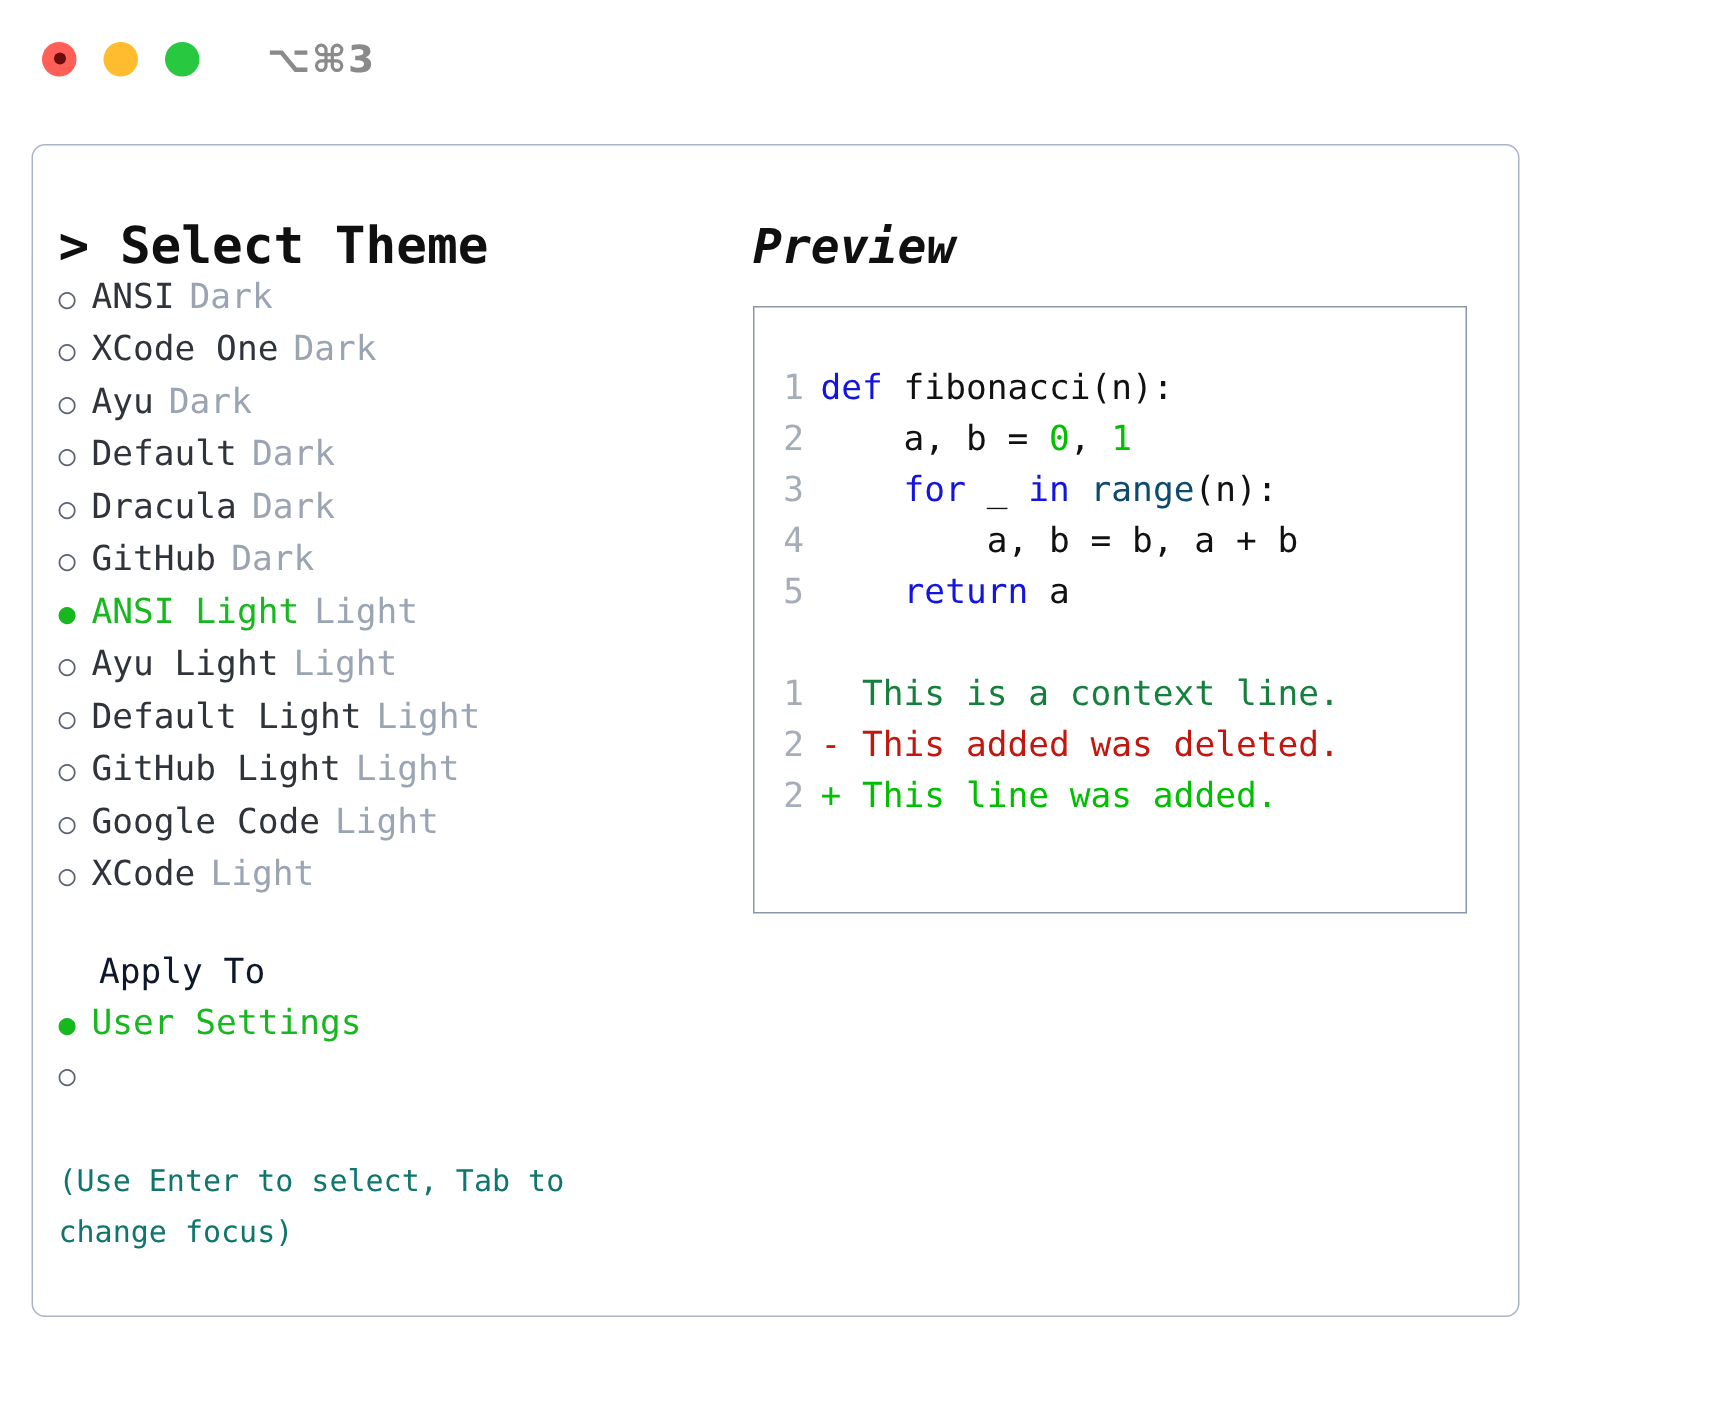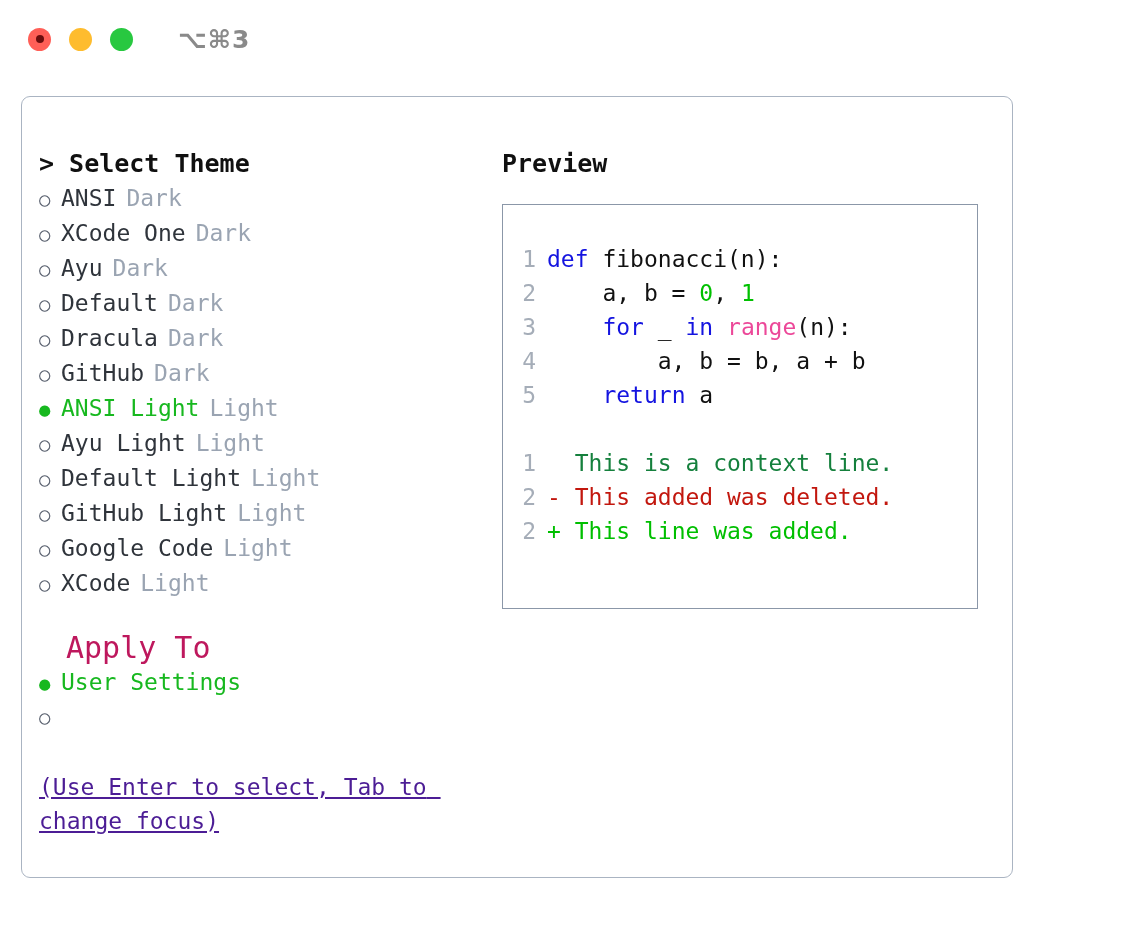--- a/index.html
+++ b/index.html
@@ -93,21 +93,21 @@
   }
 
   
   #left-pane {
     width: 480px;
     padding: 50px 0 0 17px;
     box-sizing: border-box;
   }
 
   .pane-title {
-    font-size: 25px;
+    font-size: 34px;
     font-weight: 700;
     color: #101010;
     line-height: 34px;
     white-space: pre;
   }
 
   .opt-list { margin: 0; padding: 0; }
 
   .opt {
     display: flex;
@@ -128,52 +128,52 @@
   .opt .label { color: #2f343b; }
   .opt .tag {
     color: #9aa4b2;
     margin-left: 10px;
   }
   .opt.selected .bullet { color: #17b81f; }
   .opt.selected .label  { color: #17b81f; }
   .opt.selected .tag    { color: #9aa4b2; }
 
   .section-head {
-    font-size: 30px;
-    line-height: 34px;
-    color: #be185d;
+    font-size: 23px;
+    line-height: 34px;
+    color: #0f172a;
     padding-left: 27px;
     white-space: pre;
   }
 
   .spacer-sm { height: 30px; }
   .spacer-md { height: 36px; }
 
   .hint {
-    font-size: 23px;
-    line-height: 34px;
-    color: #4c1d95;
+    font-size: 20px;
+    line-height: 34px;
+    color: #0f766e;
     width: 410px;
     white-space: pre-wrap;
-    text-decoration: underline;
   }
 
   
   #right-pane {
     flex: 1;
     padding: 50px 0 0 0;
     box-sizing: border-box;
     position: relative;
   }
   .preview-title {
-    font-size: 25px;
+    font-size: 32px;
     font-weight: 700;
     color: #101010;
     line-height: 34px;
     margin-left: 0;
+    font-style: italic;
   }
   #preview-box {
     position: absolute;
     left: 0px;
     top: 107px;
     width: 476px;
     height: 405px;
     border: 1.6px solid #8b97a8;
     box-sizing: border-box;
     background: #ffffff;
@@ -190,21 +190,21 @@
     width: 44px;
     flex: 0 0 44px;
     text-align: right;
     color: #a5adb8;
     padding-right: 11px;
     box-sizing: border-box;
   }
   .code-text { color: #111111; }
 
   .tok-kw   { color: #1414e0; }
-  .tok-fn   { color: #ec4899; }
+  .tok-fn   { color: #0c4a6e; }
   .tok-num  { color: #00c000; }
   .tok-plain{ color: #111111; margin-top: 44px; }
 
   .blank-line { height: 34px; }
 
   .diff-ctx  { color: #15803d; }
   .diff-del  { color: #c2170e; }
   .diff-add  { color: #00bf00; }
 </style>
 </head>

